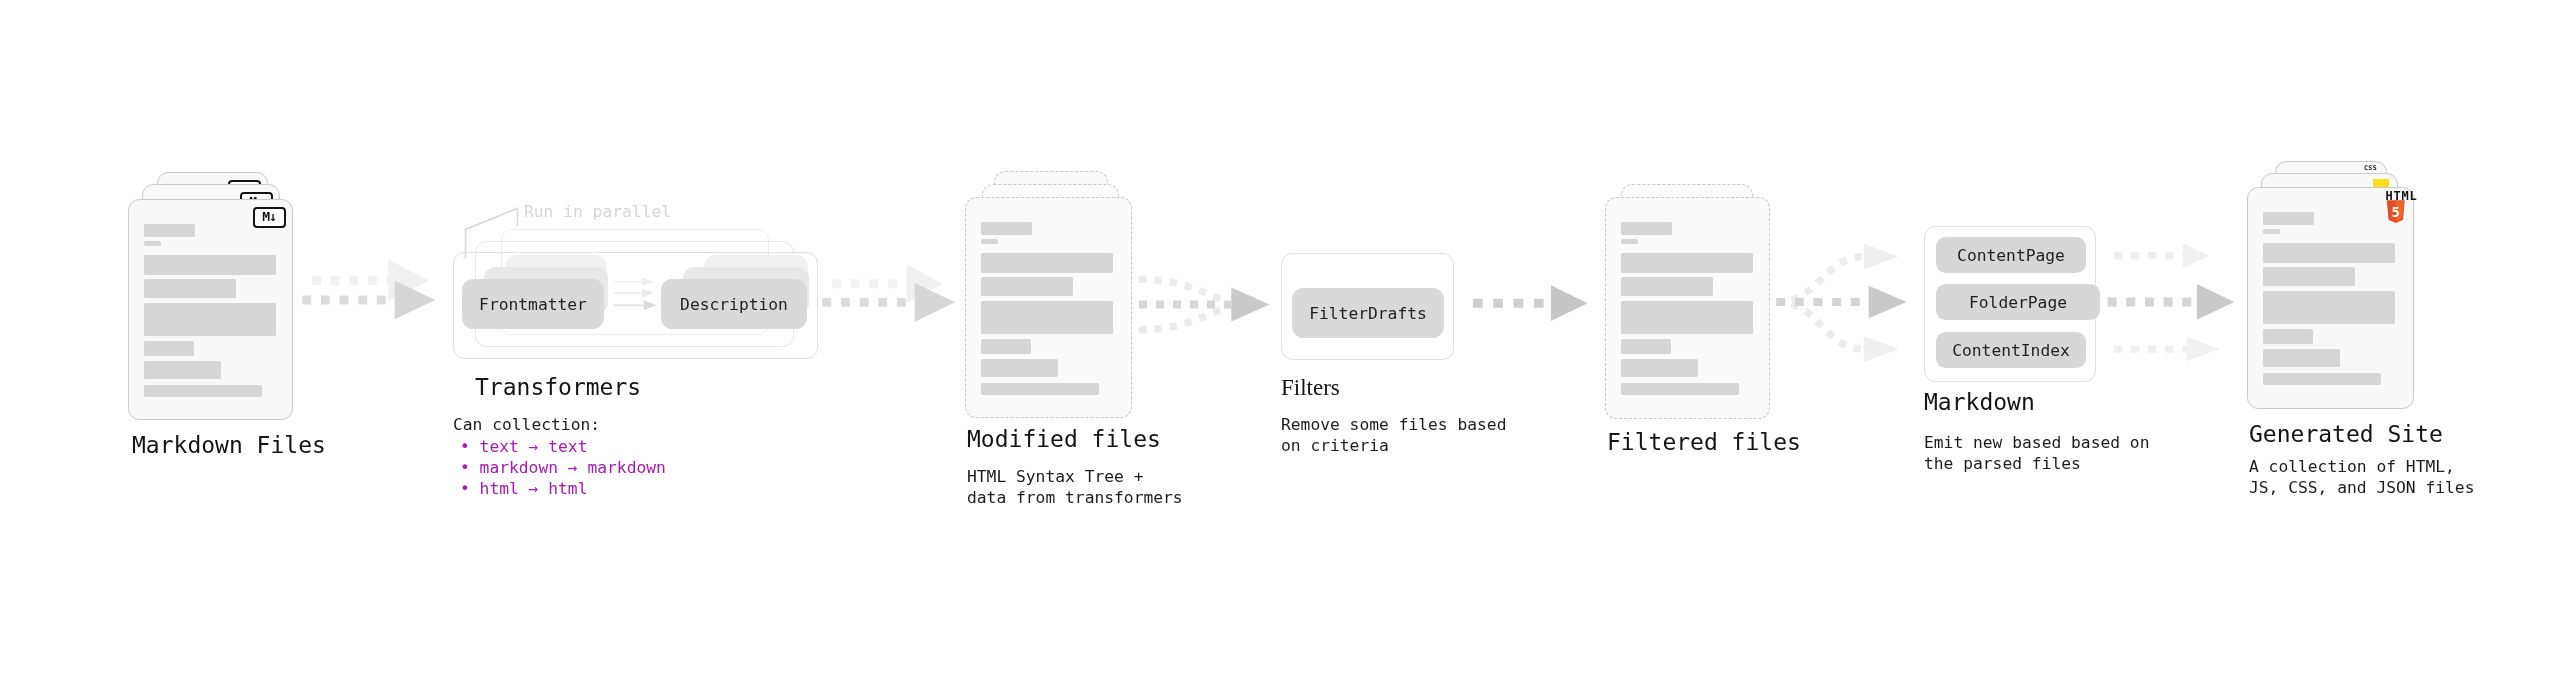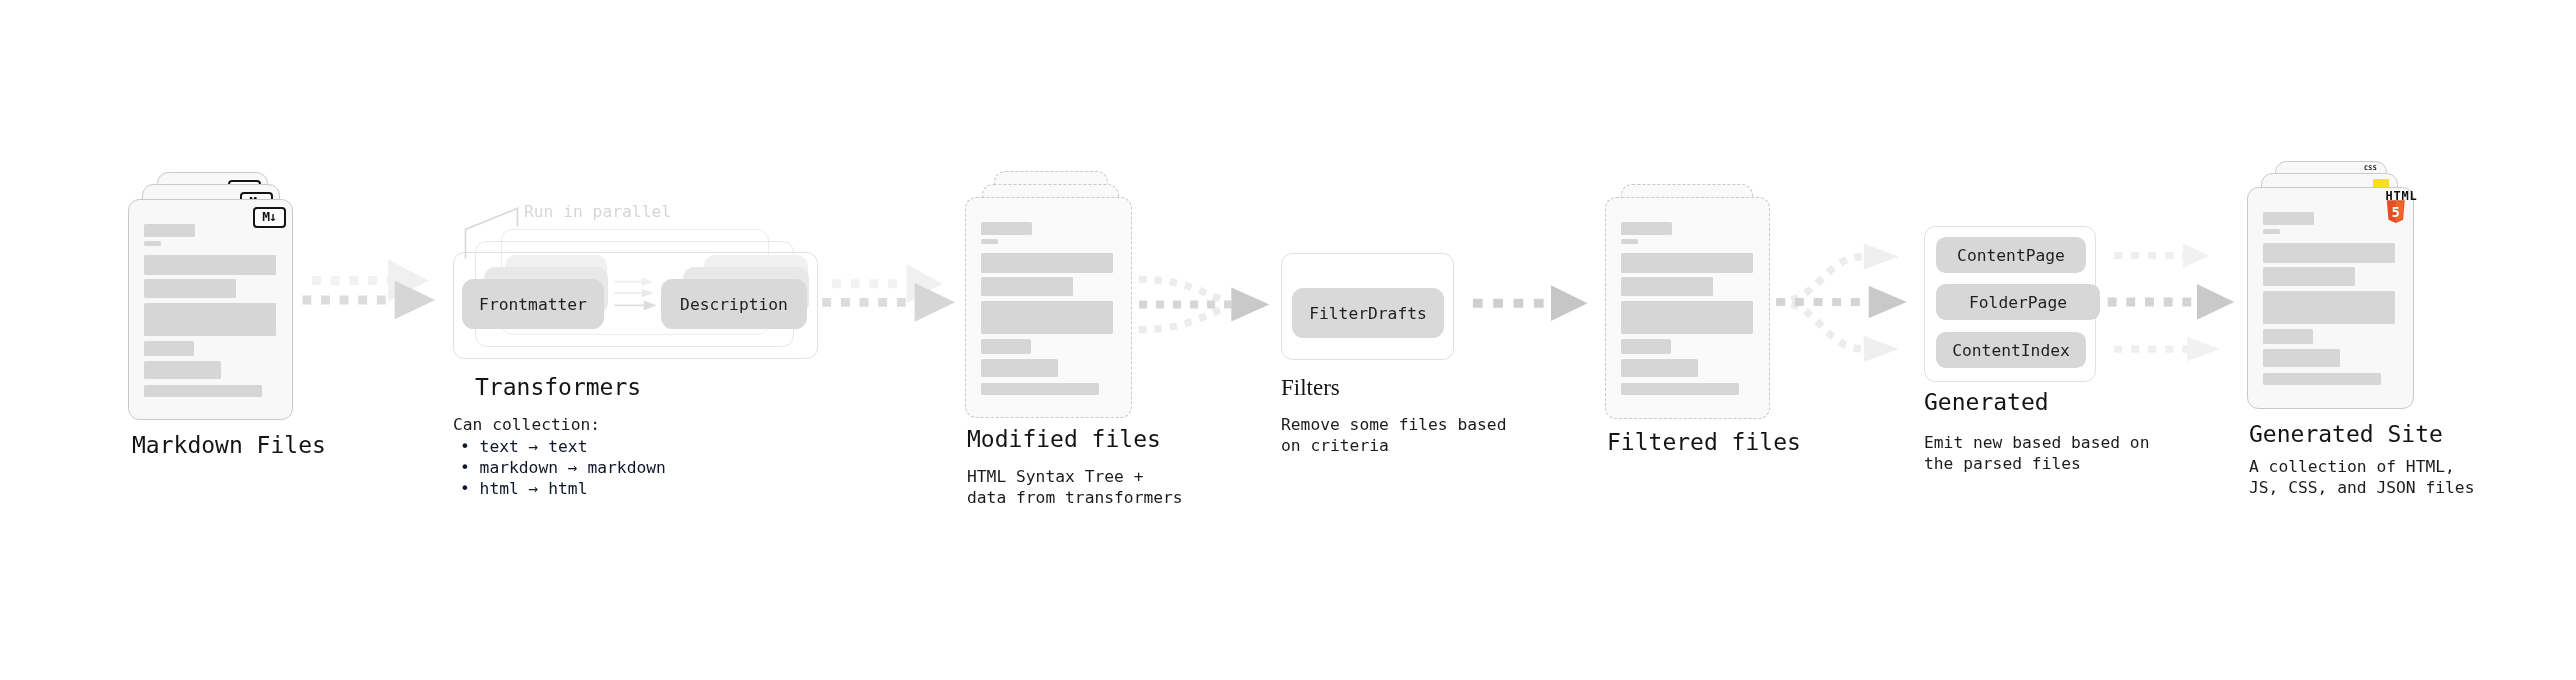--- a/index.html
+++ b/index.html
@@ -28,21 +28,21 @@
   
   .pill { position:absolute; background:#d9d9d9; border-radius:11.4px;
     display:flex; align-items:center; justify-content:center;
     font-size:16.3px; color:#1f1f1f; }
   .pill.g1 { background:#e8e8e8; }
   .pill.g2 { background:#f1f1f1; }
   .pill.emit { background:#d7d7d7; border-radius:9.8px; }
 
   .title { position:absolute; font-size:23px; color:#141414; white-space:nowrap; }
   .sub   { position:absolute; font-size:16.3px; line-height:21px; color:#1c1c1c; white-space:pre-line; }
-  .bullet { position:absolute; font-size:16.3px; line-height:21px; color:#0f172a; white-space:nowrap; }
+  .bullet { position:absolute; font-size:16.3px; line-height:21px; color:#a21caf; white-space:nowrap; }
   .bullet::before { content:"• "; }
   .annotation { position:absolute; font-size:16.3px; color:#d6d6d6; white-space:nowrap; }
 
   svg { position:absolute; overflow:visible; }
 
   
   .css-icon { position:absolute; top:3.3px; right:6.5px; width:18px; text-align:center; }
   .css-icon .txt { font-size:6.5px; font-weight:bold; color:#111; line-height:6.5px; letter-spacing:0.4px; }
   .css-icon .bar-b { width:18px; height:3.3px; background:#2d6be8; margin-top:0.8px; border-radius:0.8px; }
   .js-icon { position:absolute; top:4.9px; right:8.1px; width:16.3px; height:16.3px; background:#f7df1e; }
@@ -183,21 +183,21 @@
     <path d="M112,122 L155,138 L112,154 Z" fill="#efefef"></path>
     <line x1="4" y1="80" x2="118" y2="80" stroke="#d4d4d4" stroke-width="10" stroke-dasharray="11 12"></line>
     <path d="M118,60 L165,80 L118,100 Z" fill="#c9c9c9"></path>
   </svg>
 
   <div>
     <div class="frame filled" style="left:1924px; top:226px; width:172px; height:156px;"></div>
     <div class="pill emit" style="left:1936px; top:237px; width:150px; height:36px;">ContentPage</div>
     <div class="pill emit" style="left:1936px; top:284px; width:164px; height:36px;">FolderPage</div>
     <div class="pill emit" style="left:1936px; top:332px; width:150px; height:36px;">ContentIndex</div>
-    <div class="title" style="left:1924px; top:389px;">Generated</div>
+    <div class="title" style="left:1924px; top:389px;">Markdown</div>
     <div class="sub" style="left:1924px; top:432px;">Emit new based based on
 the parsed files</div>
   </div>
 
   <svg style="left:2106px; top:237px;" width="138" height="134" viewBox="0 0 170 165">
     <line x1="10" y1="23" x2="95" y2="23" stroke="#efefef" stroke-width="9" stroke-dasharray="10 11"></line>
     <path d="M95,8 L127,23 L95,38 Z" fill="#f1f1f1"></path>
     <line x1="2" y1="80" x2="112" y2="80" stroke="#d4d4d4" stroke-width="11" stroke-dasharray="11 12"></line>
     <path d="M112,58 L158,80 L112,102 Z" fill="#c9c9c9"></path>
     <line x1="10" y1="138" x2="100" y2="138" stroke="#efefef" stroke-width="9" stroke-dasharray="10 11"></line>

